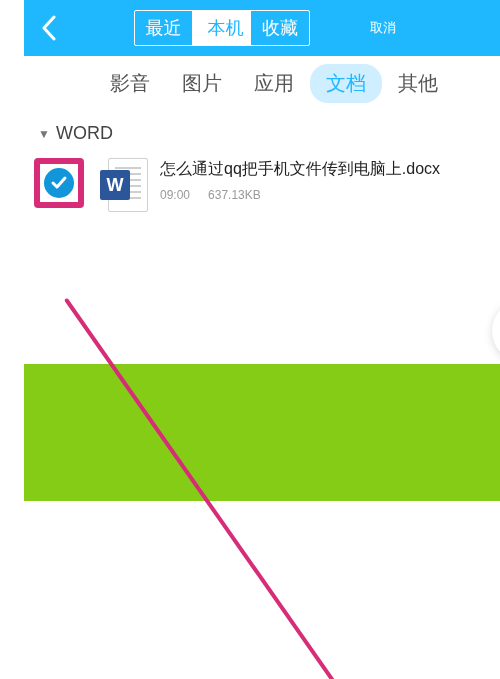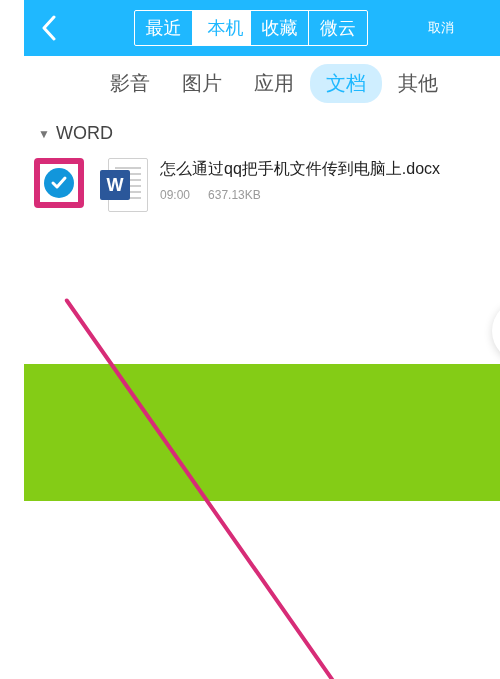--- a/index.html
+++ b/index.html
@@ -50,21 +50,20 @@
   <div class="topbar">
     <div class="back-btn">
       <svg width="16" height="26" viewBox="0 0 16 26">
           <path d="M13 2 L3 13 L13 24" stroke="#fff" stroke-width="3" fill="none" stroke-linecap="round" stroke-linejoin="round"></path>
         </svg>
     </div>
     <div class="segmented">
       <div>最近</div>
       <div class="active">本机</div>
       <div>收藏</div>
-      <div>微云</div>
     </div>
     <div class="cancel">取消</div>
   </div>
 
   <div class="content-top">
 
     <div class="cat-row">
       <div class="cat">影音</div>
       <div class="cat">图片</div>
       <div class="cat">应用</div>

